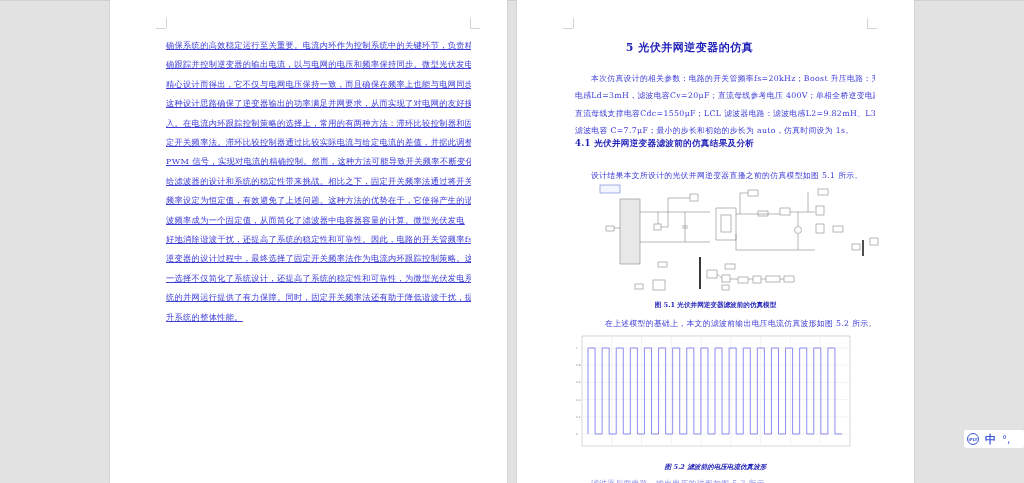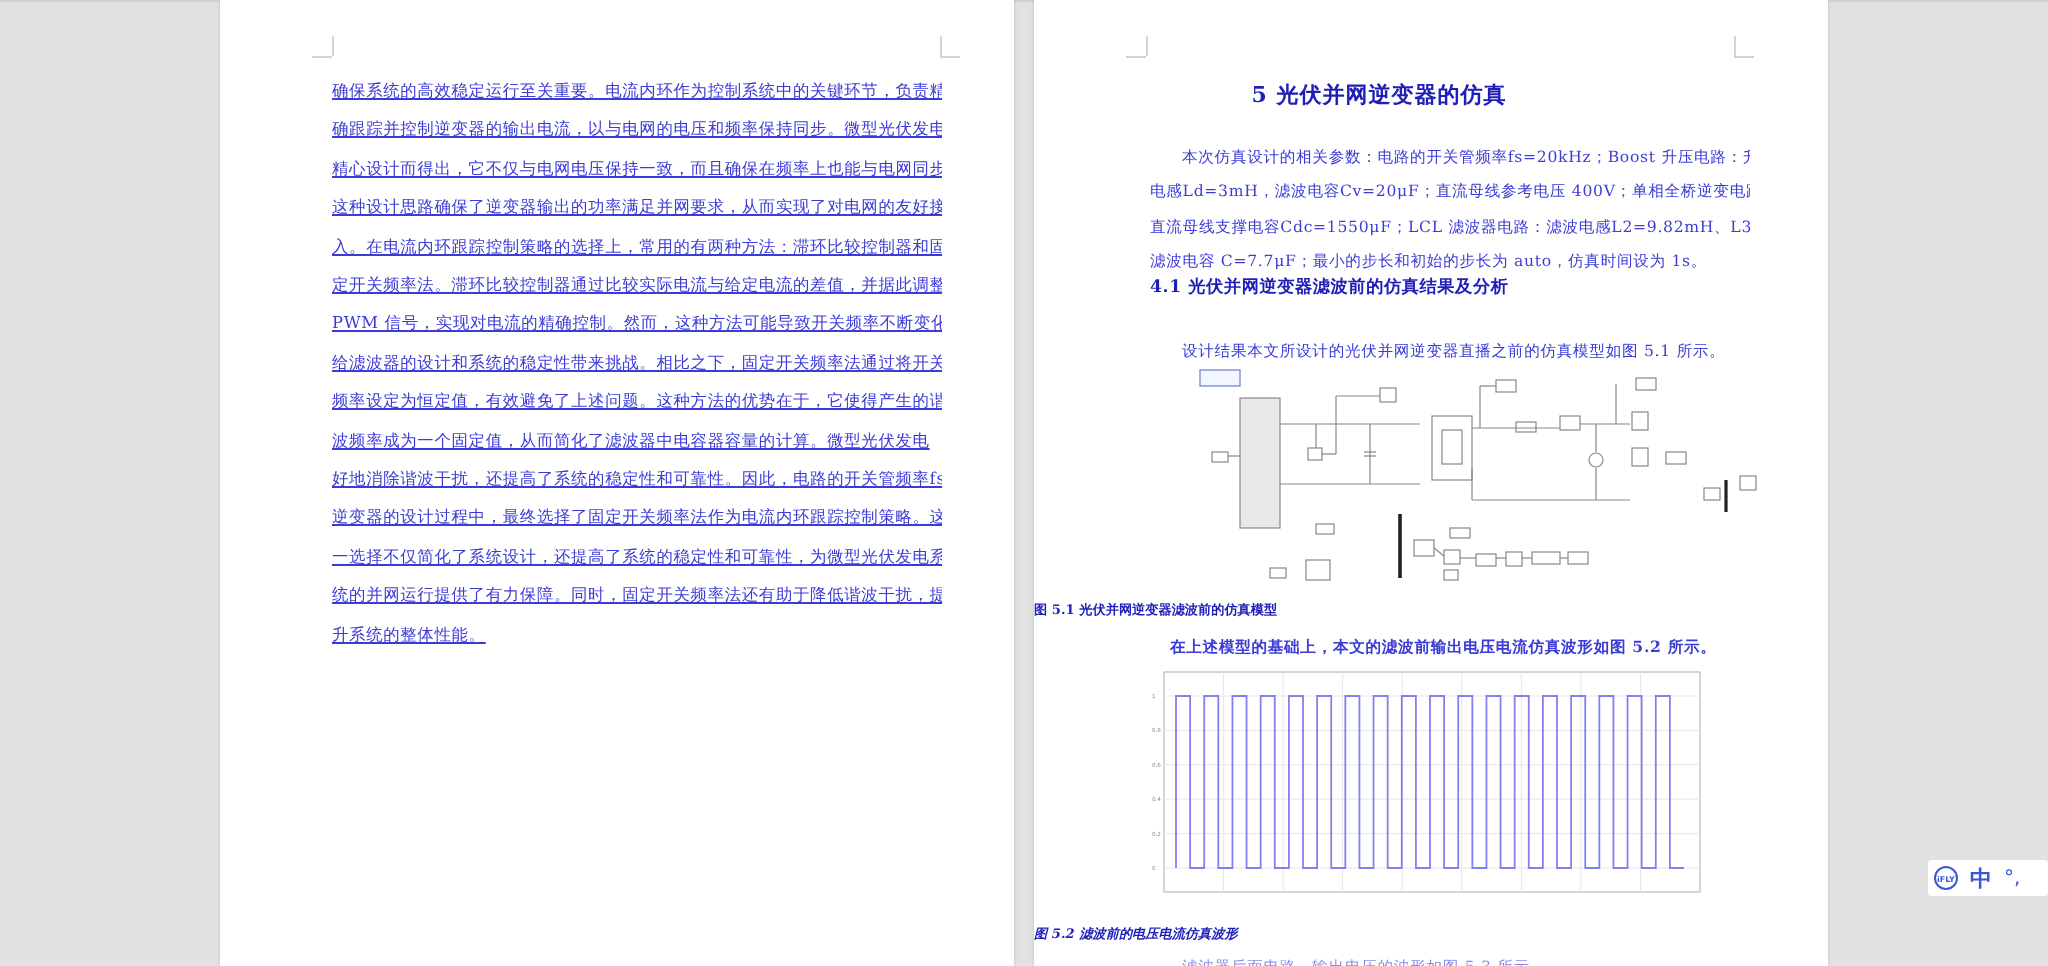--- a/index.html
+++ b/index.html
@@ -31,21 +31,21 @@
   #right-intro { left:58px; top:70px; width:300px; line-height:17.4px; font-size:7.8px; }
   .section-heading {
     position:absolute; left:58px; top:138px; color:#1f1fb8; font-weight:bold; font-size:8.6px;
     letter-spacing:0.3px;
     text-align:center;
   }
   .para-line {
     position:absolute; color:#3b3bd6; font-size:7.8px; letter-spacing:0.35px; white-space:nowrap;
   }
   .caption {
-    position:absolute; left:0; width:397px; color:#1f1fb8;
+    position:absolute; left:0; width:397px; text-align:center; color:#1f1fb8;
     font-weight:bold; font-size:6.6px;
   }
   #diagram { position:absolute; left:73px; top:182px; width:300px; height:120px; }
   #chart { position:absolute; left:57px; top:334px; width:290px; height:124px; }
   #ime {
     position:absolute; left:964px; top:430px; width:60px; height:18px; background:#ffffff;
     display:flex; align-items:center; gap:6px; padding-left:3px; box-sizing:border-box;
     border-radius:2px;
   }
   #ime .ime-logo {
@@ -158,21 +158,21 @@
       <rect x="132" y="103" width="7" height="5"></rect>
       <line x1="127" y1="92" x2="132" y2="96"></line>
       <line x1="140" y1="97" x2="148" y2="97"></line>
       <line x1="158" y1="97" x2="163" y2="97"></line>
       <line x1="171" y1="97" x2="176" y2="97"></line>
       <line x1="190" y1="97" x2="194" y2="97"></line>
     </g>
   </svg>
 
   <div class="caption" style="top:301px;">图 5.1 光伏并网逆变器滤波前的仿真模型</div>
-  <div class="para-line" style="left:68px;top:318px;font-weight:bold;">在上述模型的基础上，本文的滤波前输出电压电流仿真波形如图 5.2 所示。</div>
+  <div class="para-line" style="left:88px;top:318px;">在上述模型的基础上，本文的滤波前输出电压电流仿真波形如图 5.2 所示。</div>
 
   <svg id="chart" viewBox="0 0 290 124">
     <rect x="8" y="2" width="268" height="110" fill="#fff" stroke="#bbb" stroke-width="0.6"></rect>
     <g stroke="#e6e6e6" stroke-width="0.5" id="chart-grid">
         <line x1="8" x2="276" y1="14" y2="14"></line>
         <line x1="8" x2="276" y1="31.2" y2="31.2"></line>
         <line x1="8" x2="276" y1="48.4" y2="48.4"></line>
         <line x1="8" x2="276" y1="65.6" y2="65.6"></line>
         <line x1="8" x2="276" y1="82.8" y2="82.8"></line>
         <line x1="8" x2="276" y1="100" y2="100"></line>

